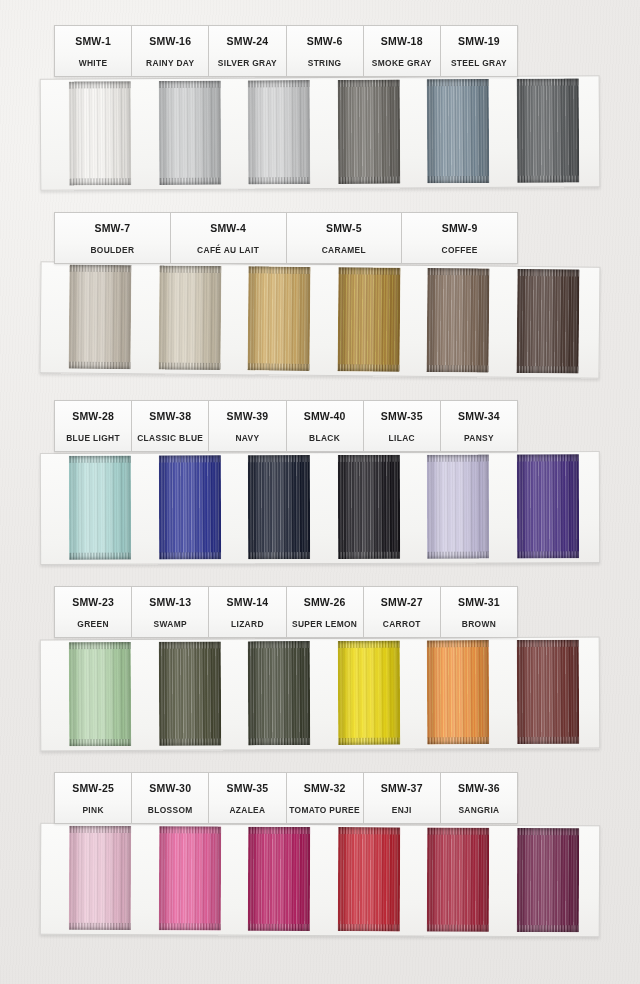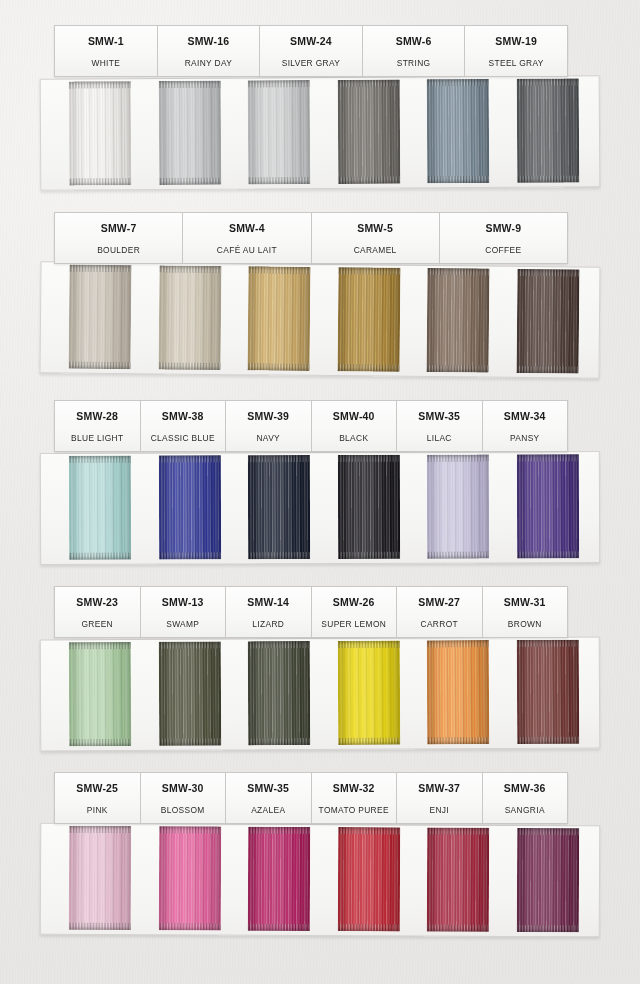--- a/index.html
+++ b/index.html
@@ -43,21 +43,21 @@
     position: absolute;
     left: 0;
     width: 640px;
   }
 
   
   .label-card {
     position: absolute;
     left: 54px;
     top: 0;
-    width: 514px;
+    width: 464px;
     height: 52px;
     background: linear-gradient(180deg, #fdfdfd 0%, #f8f8f7 60%, #f1f1f0 100%);
     border: 1px solid #c9c8c6;
     box-sizing: border-box;
     display: flex;
     box-shadow: 0 1px 2px rgba(0,0,0,0.10);
   }
   .label-cell {
     flex: 1 1 0;
     border-right: 1px solid #c9c8c6;
@@ -73,21 +73,21 @@
   .code {
     font-size: 10.5px;
     font-weight: bold;
     color: #1b1b1b;
     letter-spacing: 0.2px;
     line-height: 1;
     margin-bottom: 12px;
   }
   .name {
     font-size: 8.4px;
-    font-weight: normal;
+    font-weight: bold;
     color: #2a2a2a;
     letter-spacing: 0.35px;
     line-height: 1;
     text-align: center;
     white-space: nowrap;
   }
 
   
   .thread-strip {
     position: absolute;
@@ -263,20 +263,24 @@
       </div>
       <div class="label-cell">
         <div class="code">SMW-24</div>
         <div class="name">SILVER GRAY</div>
       </div>
       <div class="label-cell">
         <div class="code">SMW-6</div>
         <div class="name">STRING</div>
       </div>
       <div class="label-cell">
+        <div class="code">SMW-18</div>
+        <div class="name">SMOKE GRAY</div>
+      </div>
+      <div class="label-cell">
         <div class="code">SMW-19</div>
         <div class="name">STEEL GRAY</div>
       </div>
     </div>
   </div>
 
   <div class="card-row row-2" style="top:212px;">
     <div class="thread-strip">
       <div class="swatch-track">
           <div class="swatch light" title="SMW-7 BOULDER" style="--c: #c6bdae; left: 14px;">

